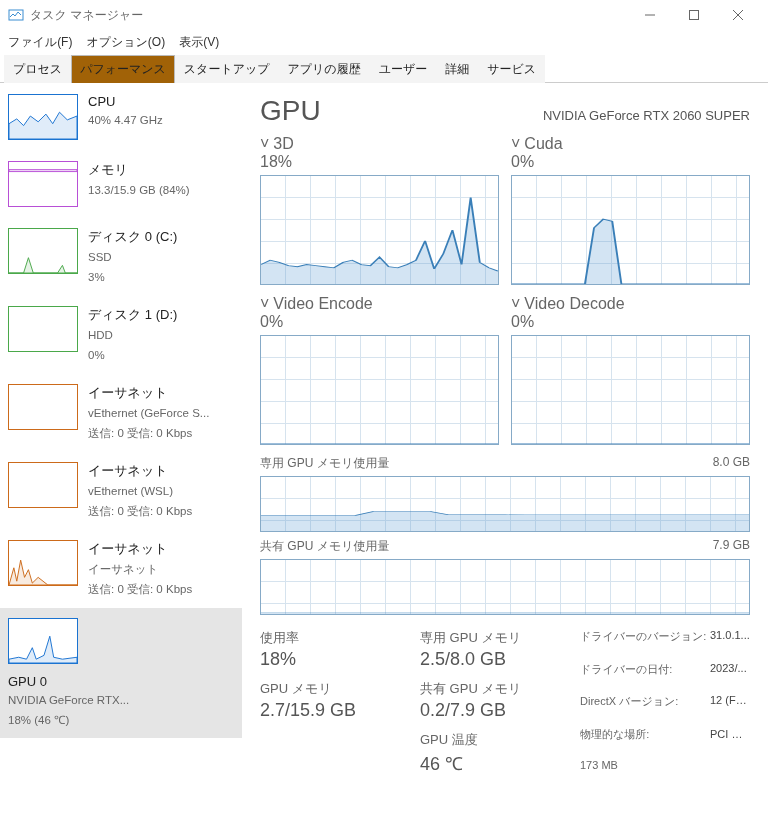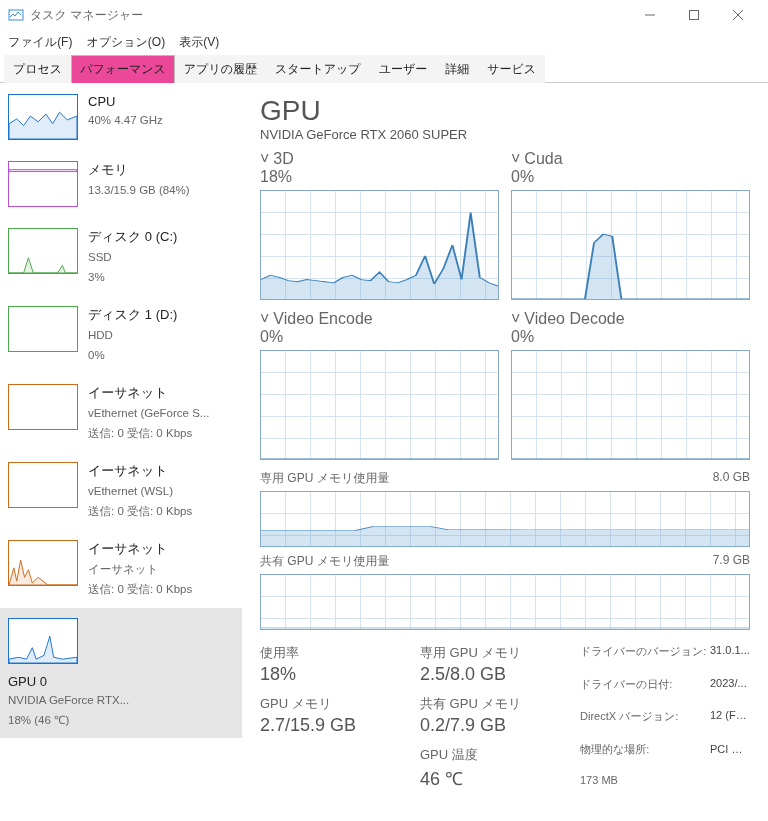--- a/index.html
+++ b/index.html
@@ -4,32 +4,32 @@
 <style>
 * { box-sizing: border-box; margin: 0; padding: 0; font-family: "Yu Gothic UI", "Segoe UI", Meiryo, sans-serif; }
 body { background:#fff; color:#222; font-size:12px; width:768px; height:821px; overflow:hidden; }
 .titlebar { display:flex; align-items:center; height:30px; padding:0 8px; color:#666;text-align:right; }
 .titlebar .icon { width:16px; height:16px; margin-right:6px; }
 .titlebar .spacer { flex:1; }
 .winbtn { width:44px; height:30px; display:flex; align-items:center; justify-content:center; color:#666; }
 .menubar { display:flex; gap:14px; padding:4px 8px; color:#333; font-size:12px; }
 .tabs { display:flex; border-bottom:1px solid #ccc; padding:0 4px; }
 .tab { padding:5px 8px; font-size:12px; border:1px solid transparent; border-bottom:none; margin-bottom:-1px; cursor:default; background:#f4f4f4; }
-.tab.active { border-color:#bbb; background:#ec4899; }
+.tab.active { border-color:#bbb; background:#a16207; }
 .content { display:flex; height:calc(821px - 30px - 24px - 28px); }
 .sidebar { width:242px; overflow:hidden; }
 .sidebar-item { display:flex; align-items:flex-start; gap:10px; padding:10px 12px 10px 8px; border-top:1px solid #fff; }
 .sidebar-item.selected { background:#e5e5e5;flex-direction:column; }
 .thumb { width:70px; height:46px; border:1px solid; position:relative; background:#fff; flex-shrink:0; }
 .thumb svg { position:absolute; left:0; bottom:0; width:100%; height:100%; }
 .si-body { display:flex; flex-direction:column; gap:4px; }
 .si-title { font-size:13px; color:#222; }
 .si-sub { font-size:11.5px; color:#666; line-height:1.35; white-space:nowrap; overflow:hidden; text-overflow:ellipsis; max-width:150px; }
 .main { flex:1; padding:12px 18px 10px 18px; overflow:hidden; }
-.main-header { display:flex; align-items:baseline; justify-content:center; margin-bottom:8px;flex-direction:column; }
+.main-header { display:flex; align-items:baseline; justify-content:space-between; margin-bottom:8px; }
 .main-title { font-size:28px; color:#555; font-weight:400; }
 .main-sub { font-size:13px; color:#555; }
 .chart-grid { display:grid; grid-template-columns:1fr 1fr; gap:10px 12px; margin-bottom:10px; }
 .chart { }
 .chart-head { display:flex; justify-content:space-between; font-size:16px; color:#666; margin-bottom:4px;flex-direction:column; }
 .chev { color:#666; margin-right:4px; }
 .plot { border:1px solid #86aac7; height:110px; background:repeating-linear-gradient(to right,transparent 0,transparent 24px,#d6e3ee 24px,#d6e3ee 25px), repeating-linear-gradient(to bottom,transparent 0,transparent 21px,#d6e3ee 21px,#d6e3ee 22px); position:relative; }
 .plot svg { position:absolute; left:0; top:0; width:100%; height:100%; }
 .wide-chart .plot { height:56px; }
 .wide-head { display:flex; justify-content:space-between; font-size:12px; color:#666; margin:6px 0 4px 0; }
@@ -72,22 +72,22 @@
 
 <div class="menubar">
   <span>ファイル(F)</span>
   <span>オプション(O)</span>
   <span>表示(V)</span>
 </div>
 
 <div class="tabs">
   <div class="tab">プロセス</div>
   <div class="tab active">パフォーマンス</div>
+  <div class="tab">スタートアップ</div>
   <div class="tab">アプリの履歴</div>
-  <div class="tab">スタートアップ</div>
   <div class="tab">ユーザー</div>
   <div class="tab">詳細</div>
   <div class="tab">サービス</div>
 </div>
 
 <div class="content">
 
   <div class="sidebar" id="sidebar">
       <div class="sidebar-item">
         <div class="thumb" style="border-color:#1a73d1">

